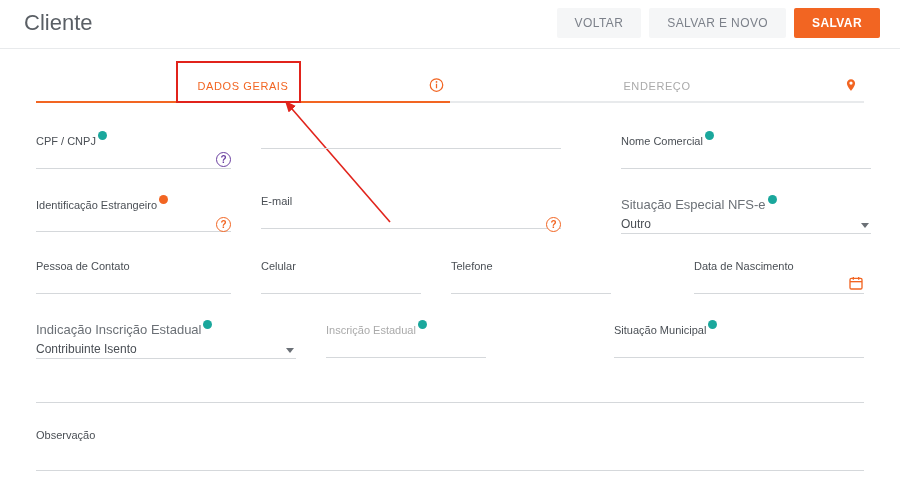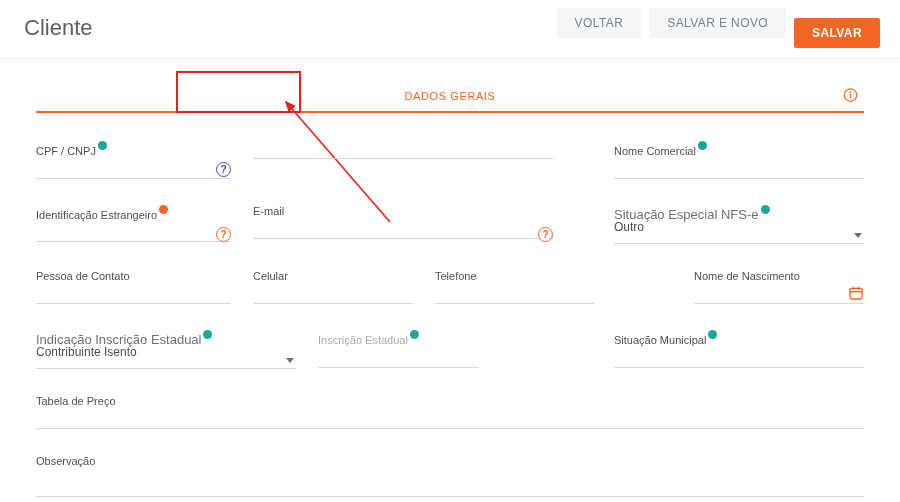--- a/index.html
+++ b/index.html
@@ -47,21 +47,20 @@
       font-size:12px; letter-spacing:.4px;
       border:none; cursor:pointer;
       background: var(--btn-grey-bg);
       color:#7c818a;
       border-radius:2px;
     }
     .btn-primary {
       background: var(--orange);
       color:#fff;
       font-weight:600;
-      margin-top:10px;
     }
     .header-divider {
       height:1px; background: var(--border-light);
       margin: 0;
     }
 
     
     .tabs {
       display:flex;
       margin: 22px 36px 28px 36px;
@@ -95,38 +94,38 @@
       top:-10px;
       height:42px;
     }
 
     
     .form {
       padding: 0 36px;
     }
     .row {
       display:flex;
-      gap: 22px;
+      gap: 30px;
       margin-bottom: 26px;
     }
     .field { position:relative; flex:1; }
     .field-label {
       font-size:11px;
       color: var(--text);
       margin-bottom:4px;
       display:block;
     }
     .field-label.tiny { font-size:13px; color:#6b7076; }
     .field-label.placeholder-style { color:#aaa; }
     .underline {
       border-bottom:1px solid var(--border);
       height:18px;
       display:flex;
       align-items:flex-end;
-      padding-bottom:9px;
+      padding-bottom:2px;
       color: var(--text);
       font-size:12px;
     }
     .underline.with-arrow::after {
       content:"";
       position:absolute; right:2px; bottom:6px;
       border-left:4px solid transparent;
       border-right:4px solid transparent;
       border-top:5px solid #6b7076;
     }
@@ -182,20 +181,28 @@
   <div class="tab active">
     <span class="tab-label">DADOS GERAIS</span>
     <span class="tab-trail-icon">
       <svg class="ic" width="15" height="15" viewBox="0 0 24 24">
           <circle cx="12" cy="12" r="10" fill="none" stroke="#f26522" stroke-width="2"></circle>
           <line x1="12" y1="10" x2="12" y2="17" stroke="#f26522" stroke-width="2"></line>
           <circle cx="12" cy="7" r="1.4" fill="#f26522"></circle>
         </svg>
     </span>
   </div>
+  <div class="tab">
+    <span class="tab-label">ENDEREÇO</span>
+    <span class="tab-trail-icon">
+      <svg class="ic" width="14" height="16" viewBox="0 0 24 24">
+          <path d="M12 2C8 2 5 5 5 9c0 5 7 13 7 13s7-8 7-13c0-4-3-7-7-7zm0 9.5A2.5 2.5 0 1 1 12 6a2.5 2.5 0 0 1 0 5.5z" fill="#f26522"></path>
+        </svg>
+    </span>
+  </div>
 
   <div class="tab-highlight-box" style="left:140px; width:125px;"></div>
 </div>
 
 <svg class="annotation-arrow" style="left:278px; top:94px;" width="140" height="140">
   <defs>
     <marker id="ah" markerWidth="8" markerHeight="8" refX="6" refY="3" orient="auto">
       <path d="M0,0 L7,3 L0,6 Z" fill="#e1231b"></path>
     </marker>
   </defs>
@@ -254,21 +261,21 @@
     <div class="field" style="flex:0 0 160px">
       <span class="field-label">Celular</span>
       <div class="underline"></div>
     </div>
     <div class="field" style="flex:0 0 160px">
       <span class="field-label">Telefone</span>
       <div class="underline"></div>
     </div>
     <div class="field" style="flex:1"></div>
     <div class="field" style="flex:0 0 170px">
-      <span class="field-label">Nome de Nascimento</span>
+      <span class="field-label">Data de Nascimento</span>
       <div class="underline"></div>
       <span class="trail-icon-right">
         <svg class="ic" width="16" height="16" viewBox="0 0 24 24">
             <rect x="3" y="5" width="18" height="16" rx="2" fill="none" stroke="#f26522" stroke-width="2"></rect>
             <line x1="3" y1="10" x2="21" y2="10" stroke="#f26522" stroke-width="2"></line>
             <line x1="8" y1="3" x2="8" y2="7" stroke="#f26522" stroke-width="2"></line>
             <line x1="16" y1="3" x2="16" y2="7" stroke="#f26522" stroke-width="2"></line>
           </svg>
       </span>
     </div>
@@ -291,21 +298,20 @@
     <div class="field" style="flex:0 0 250px">
       <span class="field-label">
         <span>Situação Municipal</span><span class="sup-dot dot-green"></span>
       </span>
       <div class="underline"></div>
     </div>
   </div>
 
   <div class="row full-row">
     <div class="field">
-      <span class="field-label">Tabela de Preço</span>
       <div class="underline"></div>
     </div>
   </div>
 
   <div class="row full-row" style="margin-bottom:25px">
     <div class="field">
       <span class="field-label">Observação</span>
       <div class="underline" style="height:26px"></div>
     </div>
   </div>

